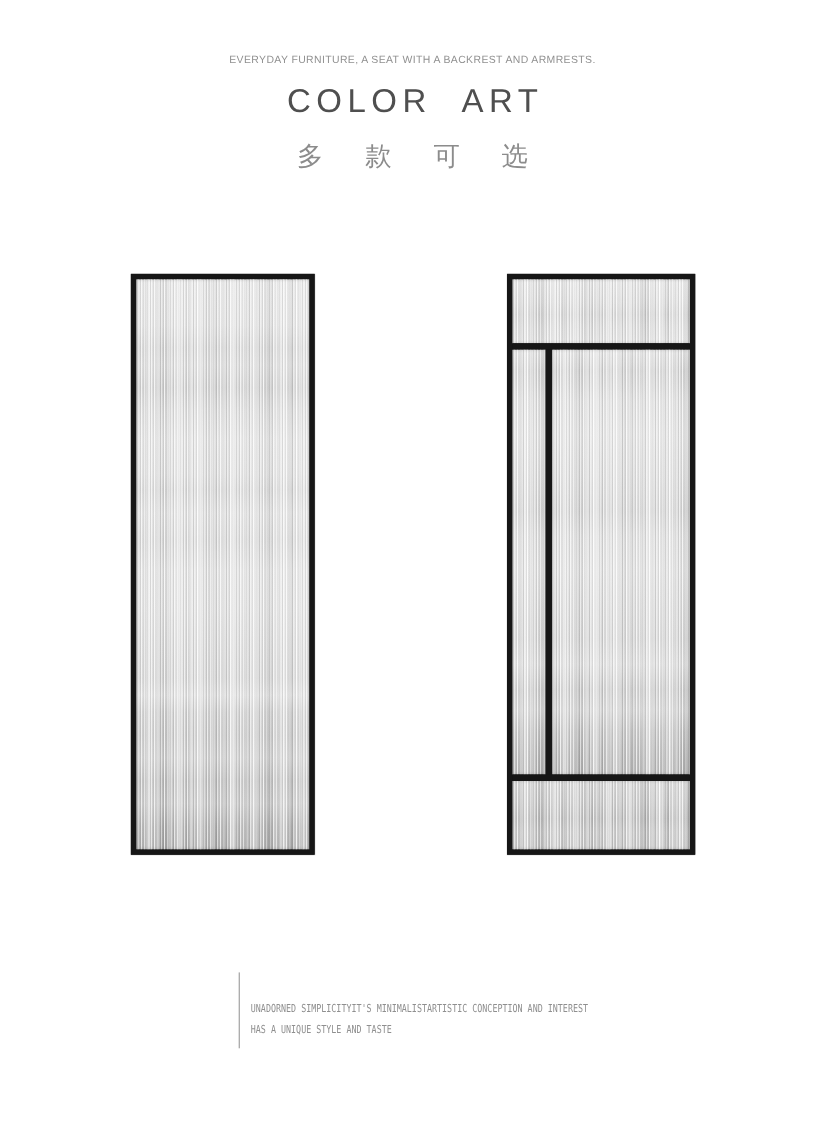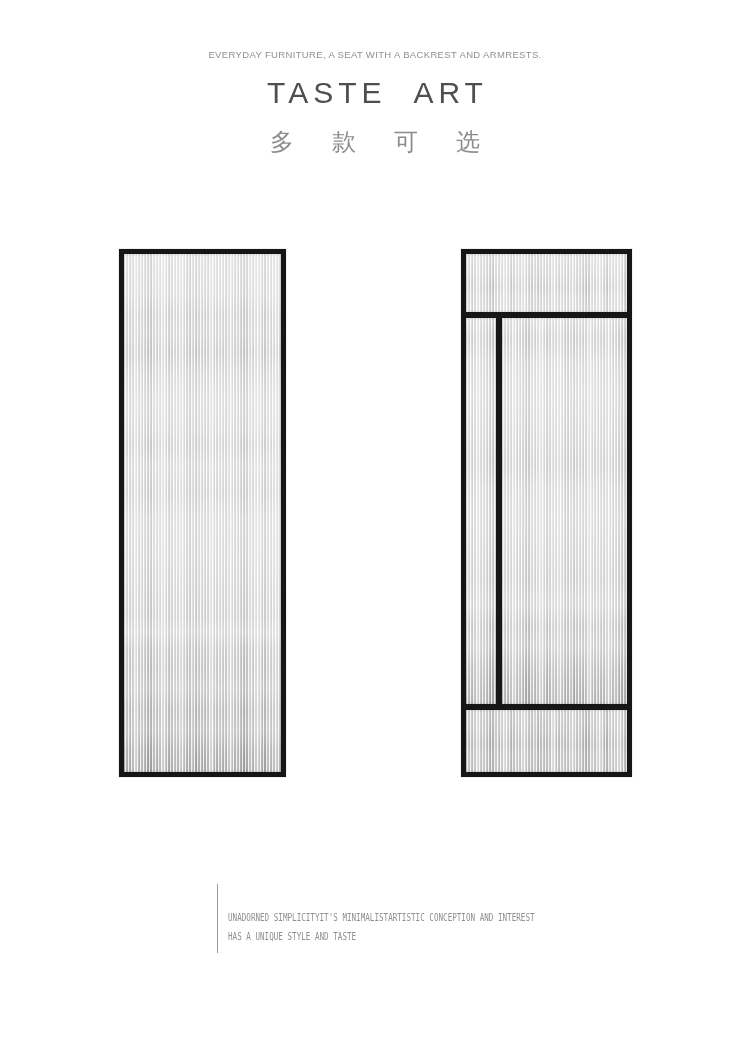--- a/index.html
+++ b/index.html
@@ -130,21 +130,21 @@
   }
 </style>
 </head>
 <body>
 
 <div class="canvas">
 
   <div class="tagline">EVERYDAY FURNITURE, A SEAT WITH A BACKREST AND ARMRESTS.</div>
 
   <div class="title">
-    <span>TASTE</span>
+    <span>COLOR</span>
     <span>ART</span>
   </div>
 
   <div class="subtitle">多款可选</div>
 
   <div class="panel panel-left">
     <div class="pane glass-main"></div>
   </div>
 
   <div class="panel panel-right">

